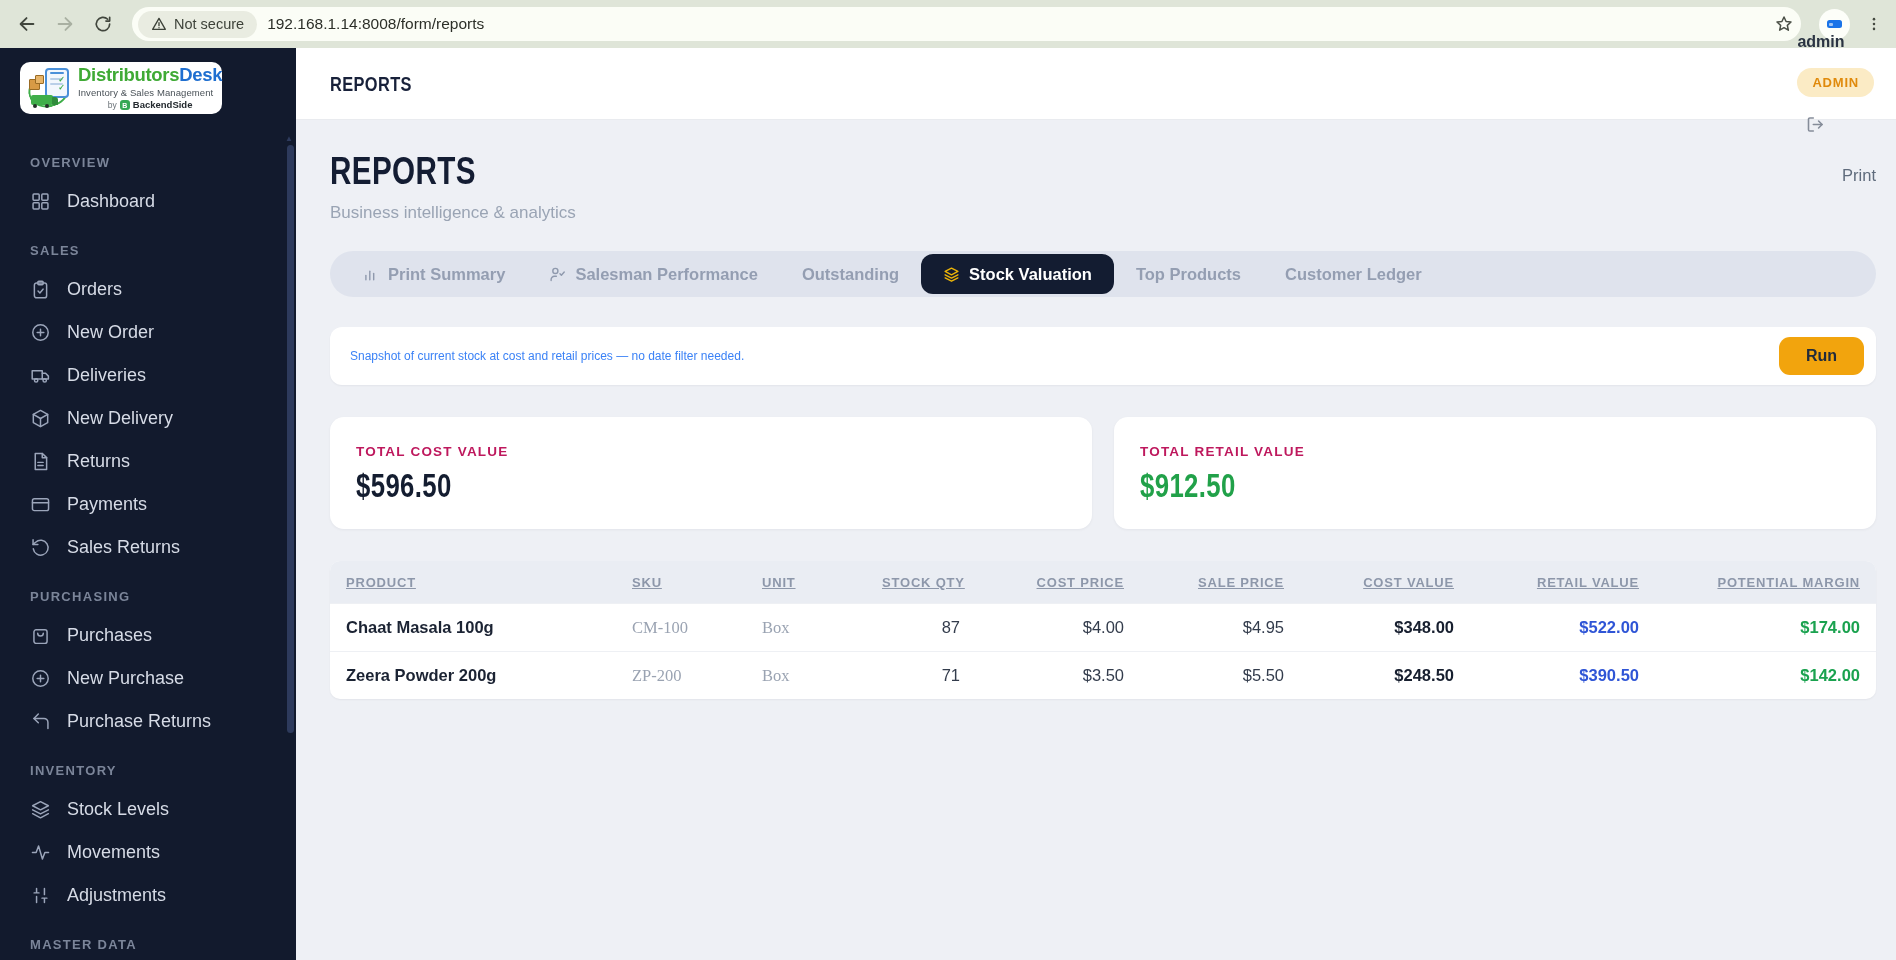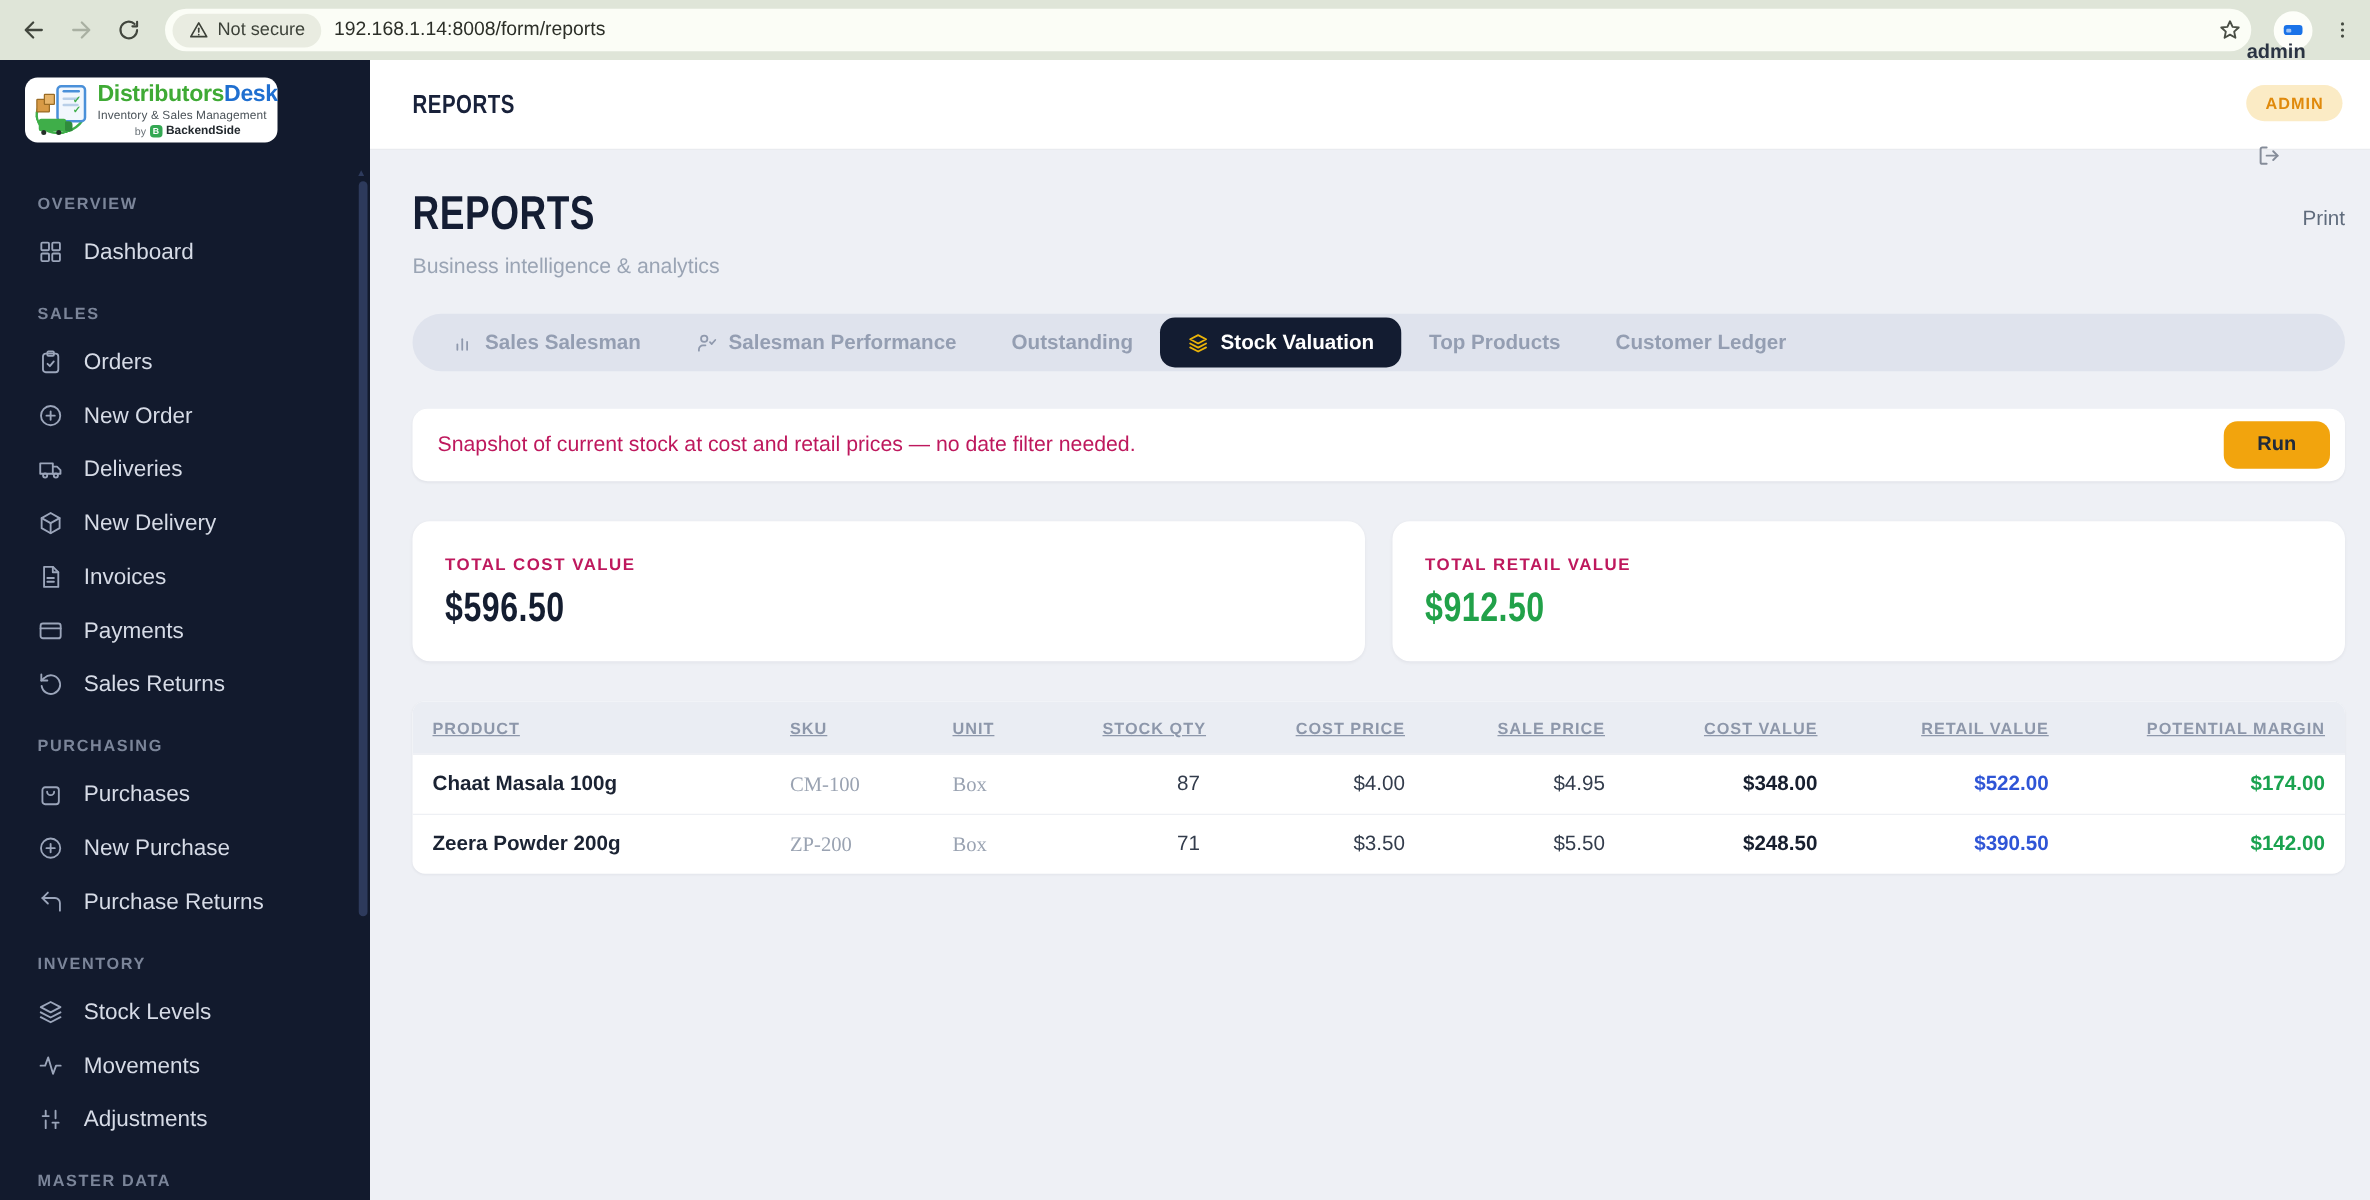--- a/index.html
+++ b/index.html
@@ -74,21 +74,21 @@
   .print { font-size:16.5px; color:#5f6b7c; margin-top:16px; cursor:pointer; }
   .subtitle { margin-top:10px; font-size:17px; line-height:21px; color:#9aa4b4; }
 
   .tabs { margin-top:28px; height:46px; background:#dfe3ed; border-radius:999px; display:flex; align-items:center; padding:0 10px; }
   .tab { display:flex; align-items:center; gap:9px; height:40px; padding:0 22px; border-radius:12px; color:#949eb2; font-size:16.5px; font-weight:bold; cursor:pointer; white-space:nowrap; }
   .tab svg { stroke:#8f99ad; }
   .tab.active { background:#131c31; color:#fff; }
   .tab.active svg { stroke:#eab308; }
 
   .banner { margin-top:30px; height:58px; background:#fff; border-radius:12px; display:flex; align-items:center; padding:0 12px 0 20px; box-shadow:0 1px 2px rgba(16,24,40,.05); }
-  .banner-text { font-size:17px; color:#be185d; }
+  .banner-text { font-size:12px; color:#3b82f6; }
   .run-btn { margin-left:auto; background:#f2a40d; border:none; color:#212b3b; font-family:inherit; font-size:16px; font-weight:bold; padding:10px 27px; border-radius:11px; cursor:pointer; }
 
   .cards { display:flex; gap:22px; margin-top:32px; }
   .card { flex:1; height:112px; background:#fff; border-radius:14px; padding:27px 26px; box-shadow:0 1px 3px rgba(16,24,40,.05); }
   .card-label { font-size:13.5px; font-weight:bold; letter-spacing:1.2px; color:#be185d; }
   .card-value { margin-top:8px; font-size:33px; font-weight:bold; color:#141d30; }
   .card-value.green { color:#21a149; }
 
   .table { margin-top:32px; background:#fff; border-radius:10px; overflow:hidden; box-shadow:0 1px 2px rgba(16,24,40,.05); }
   .tgrid { display:grid; grid-template-columns:286px 130px 120px 110px 164px 160px 170px 185px 221px; align-items:center; }
@@ -229,21 +229,21 @@
               <path d="M12 12v9.2"></path>
             </svg>
           <span>New Delivery</span>
         </div>
         <div class="sb-item">
           <svg width="21" height="21" viewBox="0 0 24 24" fill="none" stroke-width="1.7" stroke-linecap="round" stroke-linejoin="round">
               <path d="M6 2.8h8.2L19 7.6v13.6H6z"></path>
               <path d="M14 2.8v5h5"></path>
               <path d="M9 13h6M9 16.5h6"></path>
             </svg>
-          <span>Invoices</span>
+          <span>Returns</span>
         </div>
         <div class="sb-item">
           <svg width="21" height="21" viewBox="0 0 24 24" fill="none" stroke-width="1.7" stroke-linecap="round" stroke-linejoin="round">
               <rect x="2.8" y="5.5" width="18.4" height="13.5" rx="2.2"></rect>
               <path d="M2.8 10h18.4"></path>
             </svg>
           <span>Payments</span>
         </div>
         <div class="sb-item">
           <svg width="21" height="21" viewBox="0 0 24 24" fill="none" stroke-width="1.7" stroke-linecap="round" stroke-linejoin="round">
@@ -333,21 +333,21 @@
       </div>
       <div class="subtitle">Business intelligence &amp; analytics</div>
 
       <div class="tabs">
         <div class="tab">
           <svg width="17" height="17" viewBox="0 0 24 24" fill="none" stroke-width="2" stroke-linecap="round">
               <path d="M5.5 19.5v-6"></path>
               <path d="M11 19.5v-12"></path>
               <path d="M16.5 19.5v-9"></path>
             </svg>
-          <span>Sales Salesman</span>
+          <span>Print Summary</span>
         </div>
         <div class="tab">
           <svg width="17" height="17" viewBox="0 0 24 24" fill="none" stroke-width="2" stroke-linecap="round" stroke-linejoin="round">
               <circle cx="9" cy="7" r="3.6"></circle>
               <path d="M3 20.5v-1.4a4.6 4.6 0 0 1 4.6-4.6h2.8"></path>
               <path d="M15.5 11l2 2 4-4.5"></path>
             </svg>
           <span>Salesman Performance</span>
         </div>
         <div class="tab">

